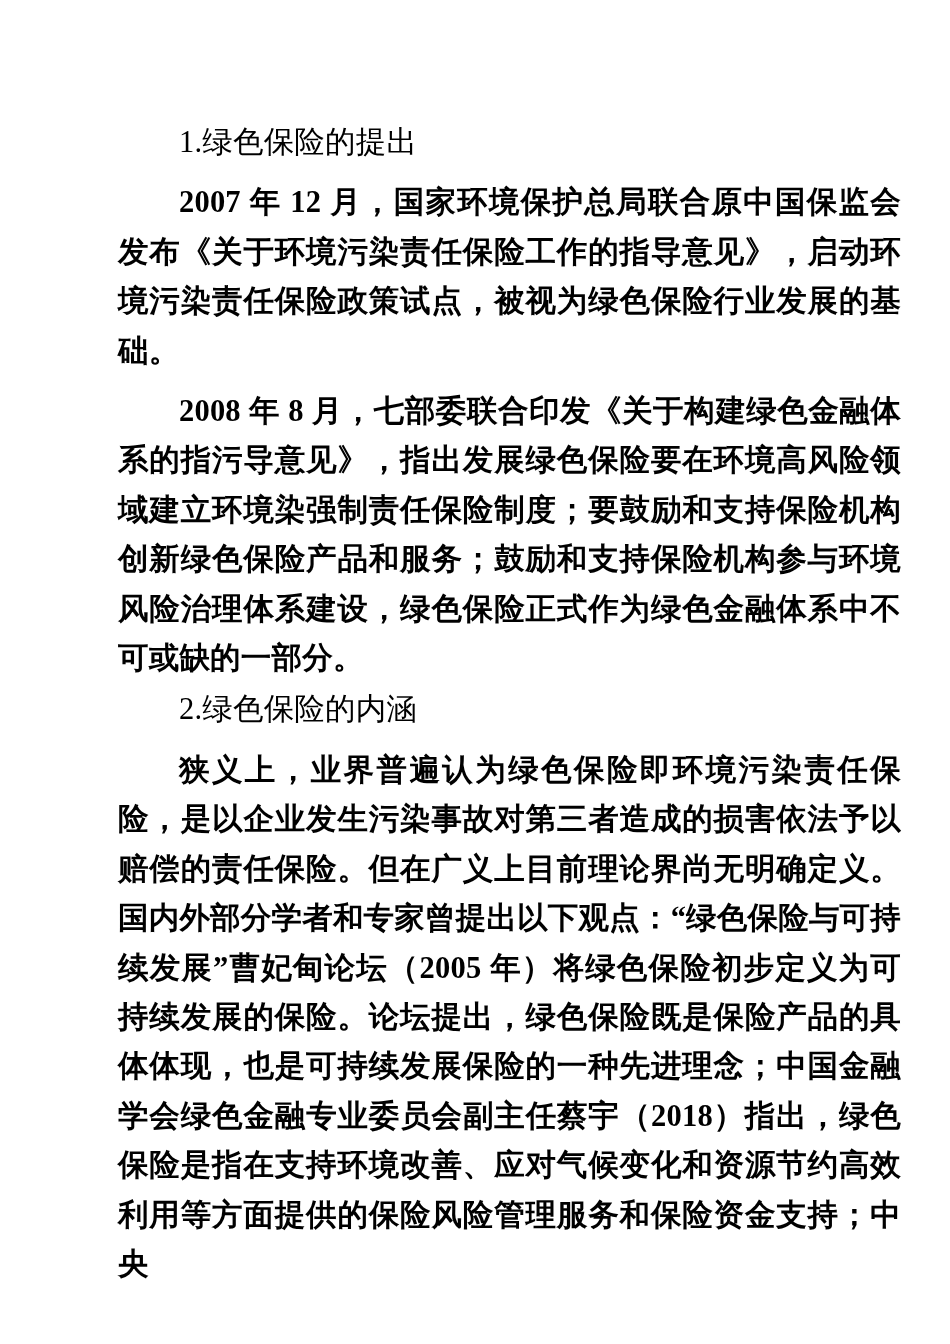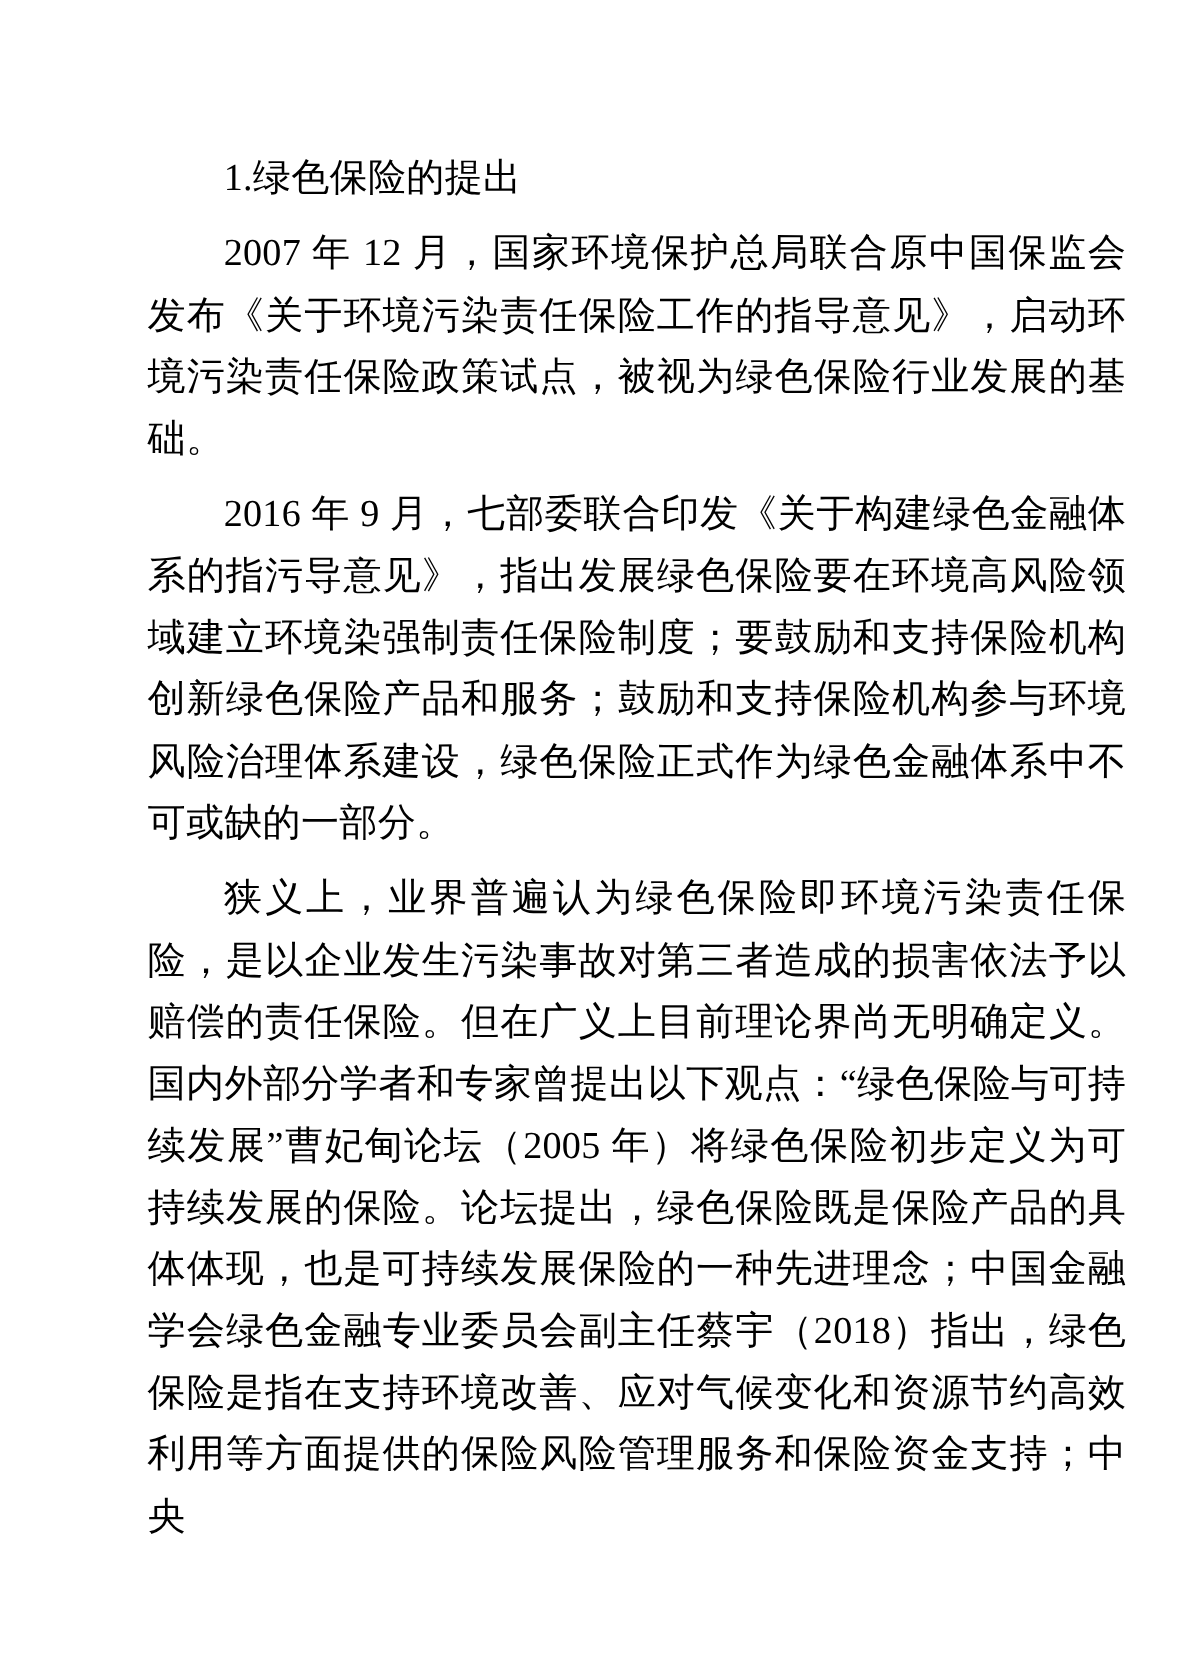--- a/index.html
+++ b/index.html
@@ -25,33 +25,35 @@
   .doc-body {
     font-size: 30.5px;
     line-height: 1.62;
     text-align: justify;
     text-justify: inter-ideograph;
   }
   .para {
     margin: 11px 0 2px 0;
     text-indent: 2em;
     letter-spacing: 0.2px;
+    font-weight: bold;
   }
   .heading {
     margin: 0 0 2px 0;
     text-indent: 2em;
     letter-spacing: 0.2px;
   }
   .para-last {
     margin-bottom: 0;
   }
 </style>
 </head>
 <body>
 
 <div class="page">
   <div class="doc-body">
     <p class="heading">1.绿色保险的提出</p>
     <p class="para">2007 年 12 月，国家环境保护总局联合原中国保监会发布《关于环境污染责任保险工作的指导意见》，启动环境污染责任保险政策试点，被视为绿色保险行业发展的基础。</p>
-    <p class="para">2016 年 9 月，七部委联合印发《关于构建绿色金融体系的指污导意见》，指出发展绿色保险要在环境高风险领域建立环境染强制责任保险制度；要鼓励和支持保险机构创新绿色保险产品和服务；鼓励和支持保险机构参与环境风险治理体系建设，绿色保险正式作为绿色金融体系中不可或缺的一部分。</p>
+    <p class="para">2008 年 8 月，七部委联合印发《关于构建绿色金融体系的指污导意见》，指出发展绿色保险要在环境高风险领域建立环境染强制责任保险制度；要鼓励和支持保险机构创新绿色保险产品和服务；鼓励和支持保险机构参与环境风险治理体系建设，绿色保险正式作为绿色金融体系中不可或缺的一部分。</p>
+    <p class="heading">2.绿色保险的内涵</p>
     <p class="para para-last">狭义上，业界普遍认为绿色保险即环境污染责任保险，是以企业发生污染事故对第三者造成的损害依法予以赔偿的责任保险。但在广义上目前理论界尚无明确定义。国内外部分学者和专家曾提出以下观点：“绿色保险与可持续发展”曹妃甸论坛（2005 年）将绿色保险初步定义为可持续发展的保险。论坛提出，绿色保险既是保险产品的具体体现，也是可持续发展保险的一种先进理念；中国金融学会绿色金融专业委员会副主任蔡宇（2018）指出，绿色保险是指在支持环境改善、应对气候变化和资源节约高效利用等方面提供的保险风险管理服务和保险资金支持；中央</p>
   </div>
 </div>
 
 </body></html>

